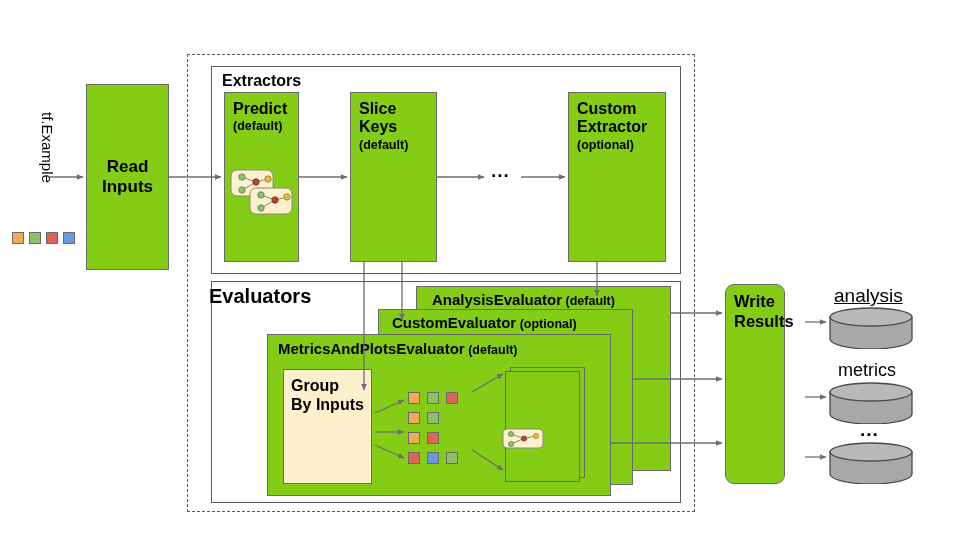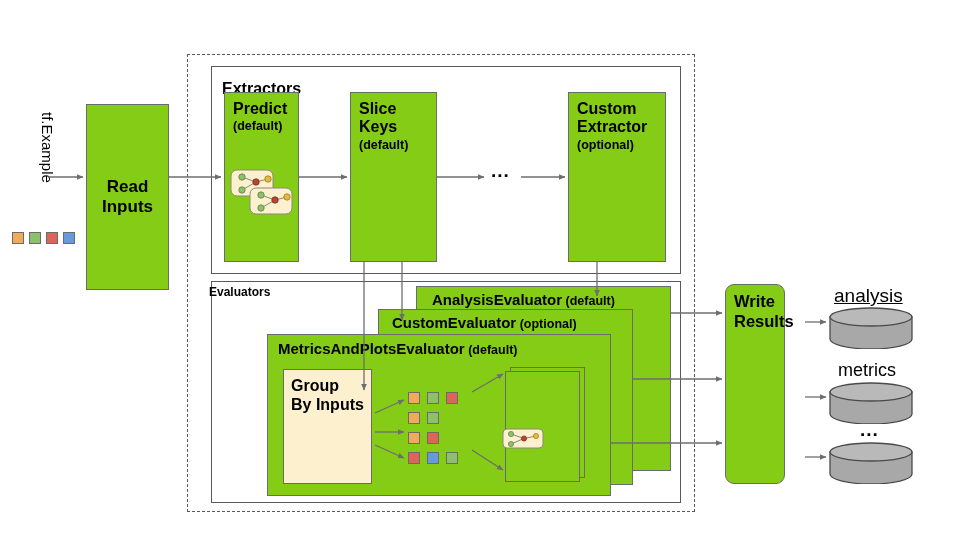--- a/index.html
+++ b/index.html
@@ -33,32 +33,32 @@
 
   <div class="vlabel" style="left:56px;top:112px;transform:rotate(90deg);font-size:15px;">tf.Example</div>
 
   <div class="abs" style="left:12px;top:232px;width:64px;height:14px;">
     <div class="swatch" style="left:0px;top:0px;width:12px;height:12px;background:#f0ab5a;"></div>
     <div class="swatch" style="left:17px;top:0px;width:12px;height:12px;background:#8dc06a;"></div>
     <div class="swatch" style="left:34px;top:0px;width:12px;height:12px;background:#dd6458;"></div>
     <div class="swatch" style="left:51px;top:0px;width:12px;height:12px;background:#6699dd;"></div>
   </div>
 
-  <div class="abs fillbox ctr" style="left:86px;top:84px;width:83px;height:186px;margin-top:20px;">
+  <div class="abs fillbox ctr" style="left:86px;top:84px;width:83px;height:186px;">
     <div style="font-size:17px;font-weight:bold;line-height:1.2;">
       <div>Read</div>
       <div>Inputs</div>
     </div>
   </div>
 
 
   <div class="abs dashbox" style="left:187px;top:54px;width:508px;height:458px;"></div>
 
   <div class="abs plainbox" style="left:211px;top:66px;width:470px;height:208px;"></div>
-  <div class="cap" style="left:222px;top:80px;font-size:16px;">Extractors</div>
+  <div class="cap" style="left:222px;top:72px;font-size:16px;">Extractors</div>
 
   <div class="abs fillbox" style="left:224px;top:92px;width:75px;height:170px;">
     <div style="padding:7px 0 0 8px;text-align:left;">
       <div style="font-size:16px;font-weight:bold;line-height:1.15;">Predict</div>
       <div style="font-size:12.5px;font-weight:bold;line-height:1.3;">(default)</div>
     </div>
   </div>
 
   <svg class="abs" style="left:228px;top:168px;width:70px;height:52px;" viewBox="0 0 70 52">
     <rect x="3" y="2" width="42" height="26" rx="6" ry="6" fill="#fdf0cf" stroke="#8a8a78" stroke-width="1"></rect>
@@ -91,21 +91,21 @@
 
   <div class="abs fillbox" style="left:568px;top:92px;width:98px;height:170px;">
     <div style="padding:7px 0 0 8px;text-align:left;">
       <div style="font-size:16px;font-weight:bold;line-height:1.15;">Custom</div>
       <div style="font-size:16px;font-weight:bold;line-height:1.15;">Extractor</div>
       <div style="font-size:12.5px;font-weight:bold;line-height:1.3;">(optional)</div>
     </div>
   </div>
 
   <div class="abs plainbox" style="left:211px;top:281px;width:470px;height:222px;"></div>
-  <div class="cap" style="left:209px;top:285px;font-size:12px;">Evaluators</div>
+  <div class="cap" style="left:209px;top:285px;font-size:20px;">Evaluators</div>
 
   <div class="abs fillbox" style="left:416px;top:286px;width:255px;height:185px;"></div>
   <div class="cap" style="left:432px;top:291px;font-size:15px;">
     <span>AnalysisEvaluator</span><span style="font-size:12.5px;">&nbsp;</span><span style="font-size:12.5px;">(default)</span>
   </div>
 
   <div class="abs fillbox" style="left:378px;top:309px;width:255px;height:176px;"></div>
   <div class="cap" style="left:392px;top:314px;font-size:15px;">
     <span>CustomEvaluator</span><span style="font-size:12.5px;">&nbsp;</span><span style="font-size:12.5px;">(optional)</span>
   </div>

